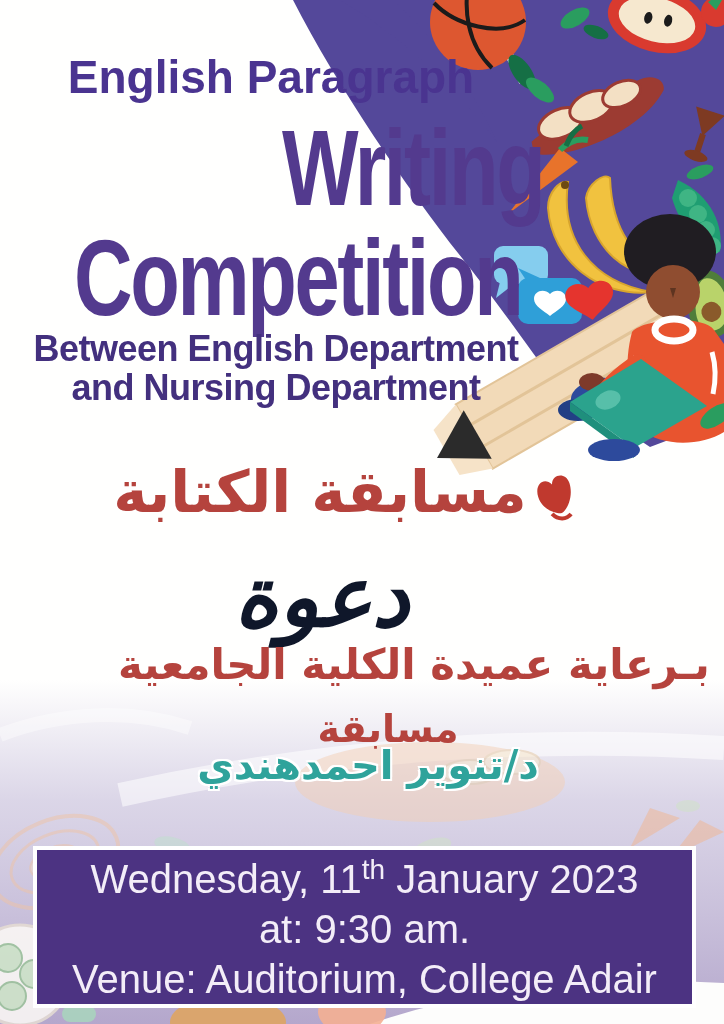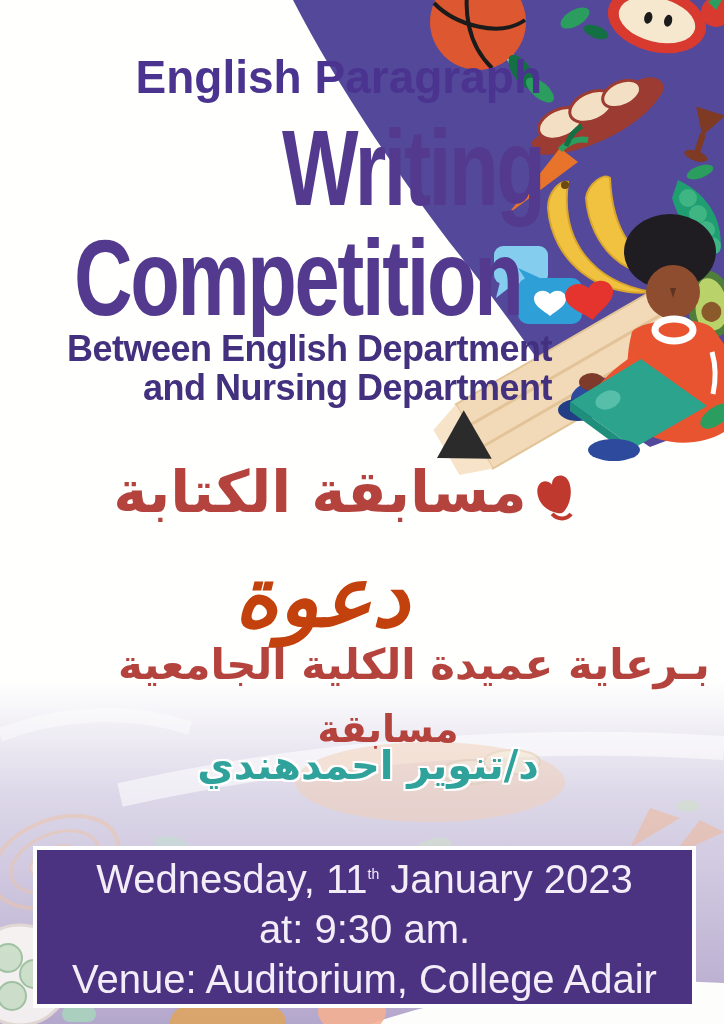--- a/index.html
+++ b/index.html
@@ -5,59 +5,59 @@
   html,body{margin:0;padding:0;background:#888;}
   #poster{
     position:relative;width:724px;height:1024px;margin:0 auto;
     background:#fffffe;overflow:hidden;
     font-family:"Liberation Sans","DejaVu Sans",sans-serif;
   }
   .abs{position:absolute;}
   .bg-art{left:0;top:0;width:724px;height:1024px;z-index:0;}
   
   .heading{
-    left:0;top:50px;width:542px;text-align:right;
+    left:0;top:50px;width:542px;text-align:center;
     font-size:46px;font-weight:bold;letter-spacing:0px;
     color:#4a3490;z-index:2;
   }
   .big-title{
     z-index:2;text-align:center;color:#533a8e;
     font-size:104px;line-height:104px;font-weight:bold;letter-spacing:-3px;
   }
   .big-title>span{display:inline-block;transform:scaleX(0.78) scaleY(1.04);transform-origin:50% 50%;}
   .title-1{left:16px;top:116px;width:564px;text-align:right;}
   .title-2{left:0;top:226px;width:596px;}
   .subtitle{
-    z-index:2;text-align:right;color:#43307e;font-weight:bold;
+    z-index:2;text-align:center;color:#43307e;font-weight:bold;
     font-size:36px;line-height:38px;letter-spacing:-0.5px;
   }
   .subtitle-1{left:0;top:330px;width:552px;}
   .subtitle-2{left:0;top:369px;width:552px;}
   
   .ar{direction:rtl;font-family:"DejaVu Sans","Liberation Sans",sans-serif;z-index:2;text-align:center;}
   .ar-title{left:20px;top:458px;width:600px;font-size:58px;font-weight:bold;color:#b5433d;}
   .ar-invite-word{
     left:22px;top:548px;width:600px;font-size:84px;font-weight:bold;font-style:italic;
-    color:#c2410c;
+    color:#0f172a;
   }
   .ar-patronage{left:104px;top:640px;width:620px;font-size:42px;font-weight:bold;color:#b5433d;}
   .ar-place{left:52px;top:707px;width:672px;font-size:38px;font-weight:bold;color:#b5433d;}
   .ar-dean{
     left:12px;top:742px;width:712px;font-size:40px;font-weight:bold;color:#2fa39b;
     text-shadow:-2px -2px 0 #fff,2px -2px 0 #fff,-2px 2px 0 #fff,2px 2px 0 #fff,0 2px 0 #fff,0 -2px 0 #fff;
   }
   .ar-sentence{left:0;top:796px;width:724px;font-size:27px;font-weight:bold;color:#bf453e;}
   
   .banner{
     left:33px;top:846px;width:655px;height:150px;z-index:2;
     background:#4c3382;border:4px solid #ffffff;
     color:#f3edf8;text-align:center;
     font-size:40px;line-height:50px;padding-top:4px;
   }
-  .banner sup{font-size:14px;line-height:0;}
+  .banner sup{font-size:28px;line-height:0;}
   .banner .bline{display:block;}
 </style>
 </head>
 <body>
 
 <div id="poster">
 
   <svg class="abs bg-art" viewBox="0 0 724 1024" aria-hidden="true">
 
     <defs>

